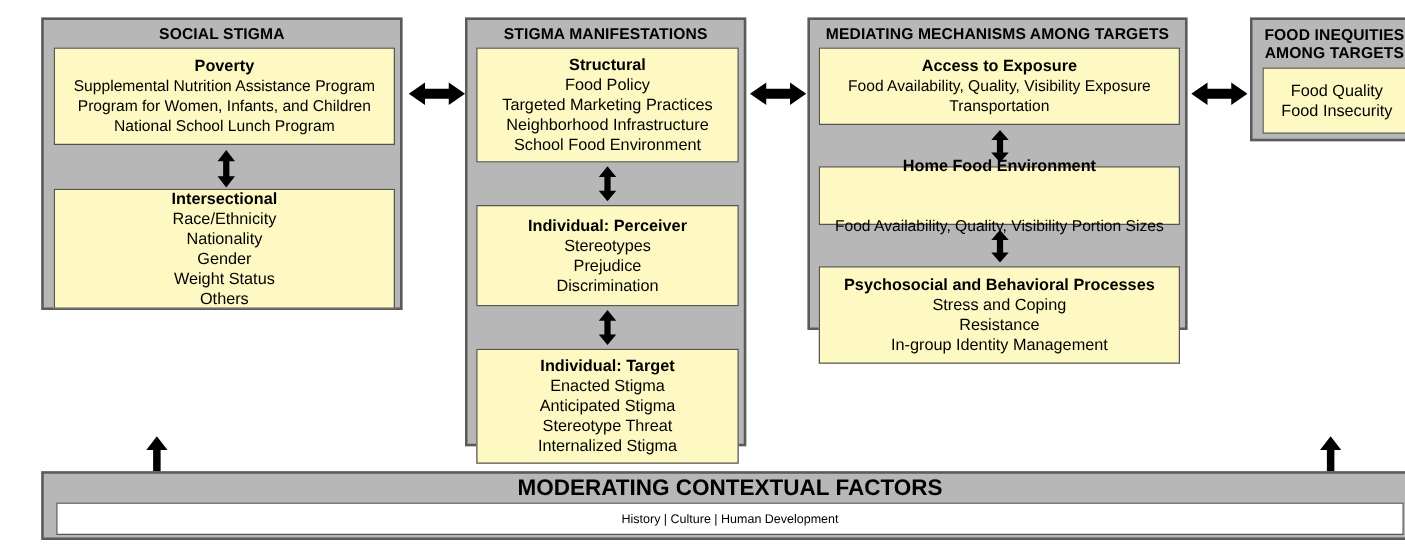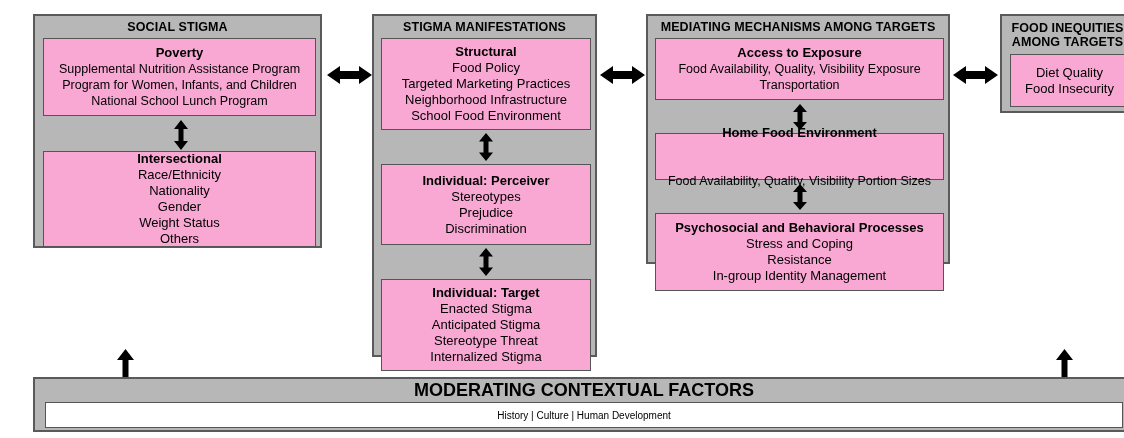--- a/index.html
+++ b/index.html
@@ -36,21 +36,21 @@
     font-weight: bold;
     font-size: 12.5px;
     letter-spacing: 0.1px;
     line-height: 14px;
     padding: 4px 2px 3px 2px;
   }
 
   
   .box {
     position: absolute;
-    background: #f9a8d4;
+    background: #fef9c3;
     border: 1.5px solid #555555;
     box-sizing: border-box;
     text-align: center;
     display: flex;
     flex-direction: column;
     justify-content: center;
     align-items: center;
   }
   .box-head {
     font-weight: bold;
@@ -221,21 +221,21 @@
     </svg>
   </div>
 
   <div class="panel" style="left:978px; top:14px; width:135px; height:99px;">
     <div class="panel-title" style="padding:5px 2px 2px 2px;">
       <div>FOOD INEQUITIES</div>
       <div>AMONG TARGETS</div>
     </div>
 
     <div class="box" style="left:8px; top:38px; width:119px; height:53px;">
-      <div class="box-line">Diet Quality</div>
+      <div class="box-line">Food Quality</div>
       <div class="box-line">Food Insecurity</div>
     </div>
   </div>
 
   <div class="arrow" style="left:94px; top:349px;">
     <svg width="19" height="31" viewBox="0 0 19 31">
       <polygon points="9.5,0 18,11 12.5,11 12.5,31 6.5,31 6.5,11 1,11" fill="#000"></polygon>
     </svg>
   </div>
 

